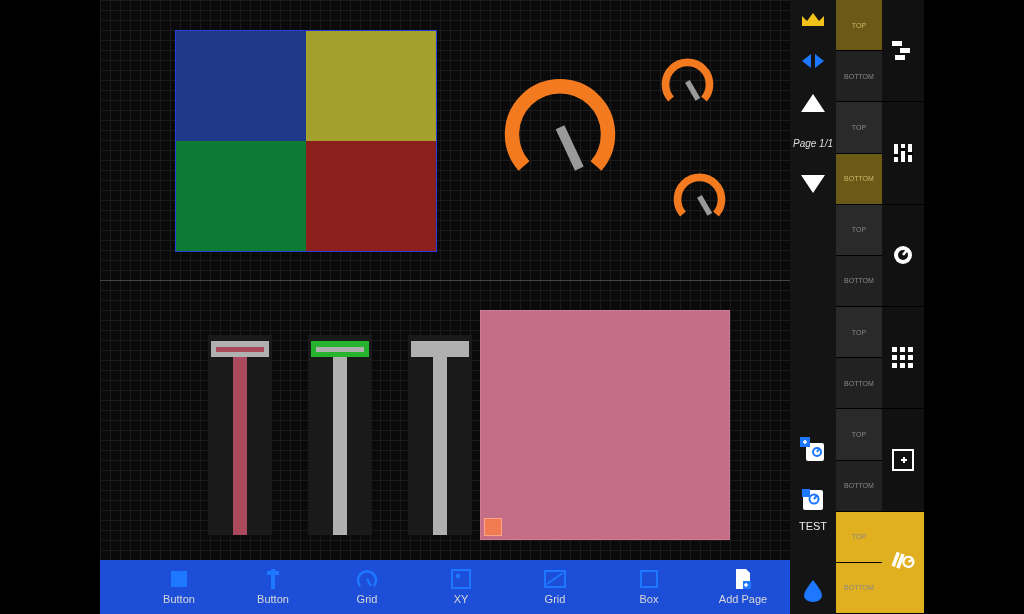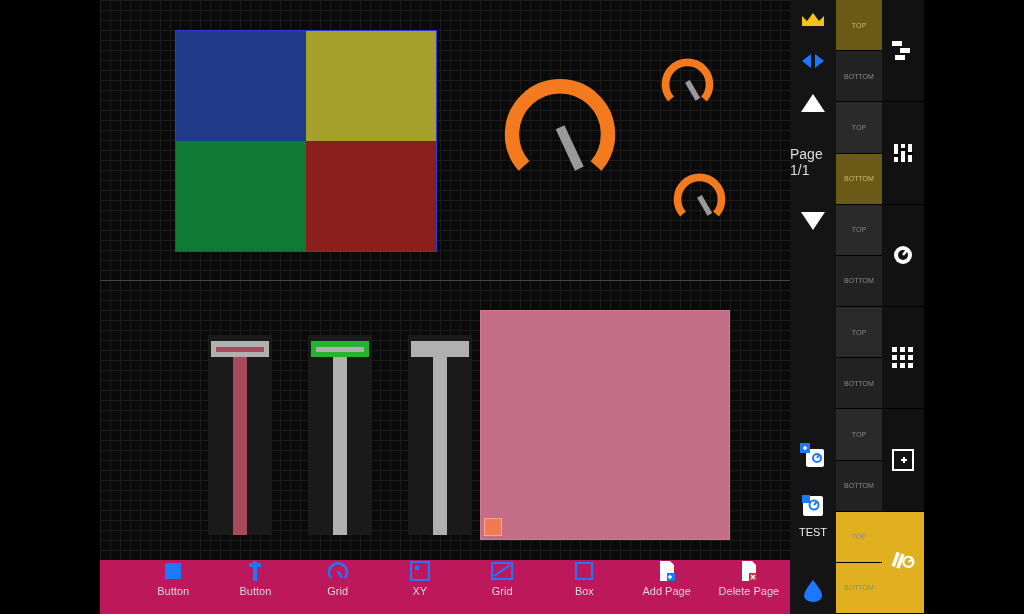--- a/index.html
+++ b/index.html
@@ -69,23 +69,23 @@
     position:absolute; left:3px; bottom:3px;
     width:18px; height:18px;
     background:#f07a52;
     border:1px solid #ffa486;
   }
   
   .toolbar{
     position:absolute;
     left:100px; bottom:0;
     width:690px; height:54px;
-    background:#be185d;
+    background:#1d4ed8;
     display:flex;
-    align-items:flex-start;
+    align-items:center;
     padding-bottom:2px;
     padding-left:32px;
   }
   .tool{
     flex:1;
     display:flex; flex-direction:column; align-items:center; gap:3px;
     color:#d8d8d8; font-size:11px;
     cursor:pointer;
   }
   .tool .ico{
@@ -101,21 +101,21 @@
     background:#141414;
     display:flex; flex-direction:column; align-items:center;
     padding-top:10px;
     gap:24px;
   }
   .pager .crown svg{display:block}
   .pager .arrows svg{display:block}
   .pager .tri{width:0;height:0;border-style:solid;cursor:pointer;}
   .pager .up{border-width:0 12px 18px 12px; border-color:transparent transparent #fff transparent;}
   .pager .down{border-width:18px 12px 0 12px; border-color:#fff transparent transparent transparent;}
-  .pager .pg{font-size:14px; color:#ddd; margin:10px 0;}
+  .pager .pg{font-size:10px; color:#ddd; margin:2px 0;font-style:italic;}
   .pager .filler{flex:1;}
   .pager .add svg,.pager .test,.pager .drop svg{display:block}
   .pager .add,.pager .testwrap,.pager .drop{cursor:pointer}
   .pager .test{color:#eee; font-size:11px; margin-top:4px;}
   
   .minicol1{
     position:absolute;
     left:836px; top:0;
     width:46px; height:614px;
     background:#1e1e1e;
@@ -260,30 +260,20 @@
   </div>
   <div class="tool">
     <div class="ico">
       <svg width="18" height="22">
           <path d="M2 1 h10 l4 4 v16 h-14 z" fill="#fff"></path>
           <rect x="9" y="13" width="8" height="8" fill="#1e78ff"></rect>
           <path d="M12 15 v4 M10 17 h4" stroke="#fff" stroke-width="1.5"></path>
         </svg>
     </div>
     <span>Add Page</span>
-  </div>
-  <div class="tool">
-    <div class="ico">
-      <svg width="18" height="22">
-          <path d="M2 1 h10 l4 4 v16 h-14 z" fill="#fff"></path>
-          <rect x="9" y="13" width="8" height="8" fill="#d7263d"></rect>
-          <path d="M11 15 l4 4 M15 15 l-4 4" stroke="#fff" stroke-width="1.5"></path>
-        </svg>
-    </div>
-    <span>Delete Page</span>
   </div>
 </div>
 
 <div class="pager">
   <div class="crown">
     <svg width="26" height="18">
         <path d="M2 16 L2 6 L7 11 L13 3 L19 11 L24 6 L24 16 Z" fill="#f2c21a"></path>
       </svg>
   </div>
   <div class="arrows">
@@ -298,21 +288,21 @@
   <div class="filler"></div>
   <div class="add">
     <svg width="26" height="26">
       <rect x="6" y="6" width="18" height="18" fill="#fff" rx="2"></rect>
       <circle cx="17" cy="15" r="4" fill="none" stroke="#1e78ff" stroke-width="2"></circle>
       <line x1="17" y1="15" x2="19" y2="12" stroke="#1e78ff" stroke-width="2"></line>
       <rect x="0" y="0" width="10" height="10" fill="#1e78ff"></rect>
       <path d="M3 5 h4 M5 3 v4" stroke="#fff" stroke-width="1.6"></path>
     </svg>
   </div>
-  <div class="testwrap" style="display:flex;flex-direction:column;align-items:center;gap:3px;margin-bottom:16px;">
+  <div class="testwrap" style="display:flex;flex-direction:column;align-items:center;gap:3px;margin-bottom:22px;">
     <svg width="26" height="26">
       <rect x="3" y="3" width="20" height="20" fill="#fff" rx="2"></rect>
       <circle cx="14" cy="12" r="4.5" fill="none" stroke="#1e78ff" stroke-width="2"></circle>
       <line x1="14" y1="12" x2="16.5" y2="9" stroke="#1e78ff" stroke-width="2"></line>
       <rect x="2" y="2" width="8" height="8" fill="#1e78ff"></rect>
     </svg>
     <div class="test">TEST</div>
   </div>
   <div class="drop" style="margin-bottom:12px;">
     <svg width="22" height="24">

